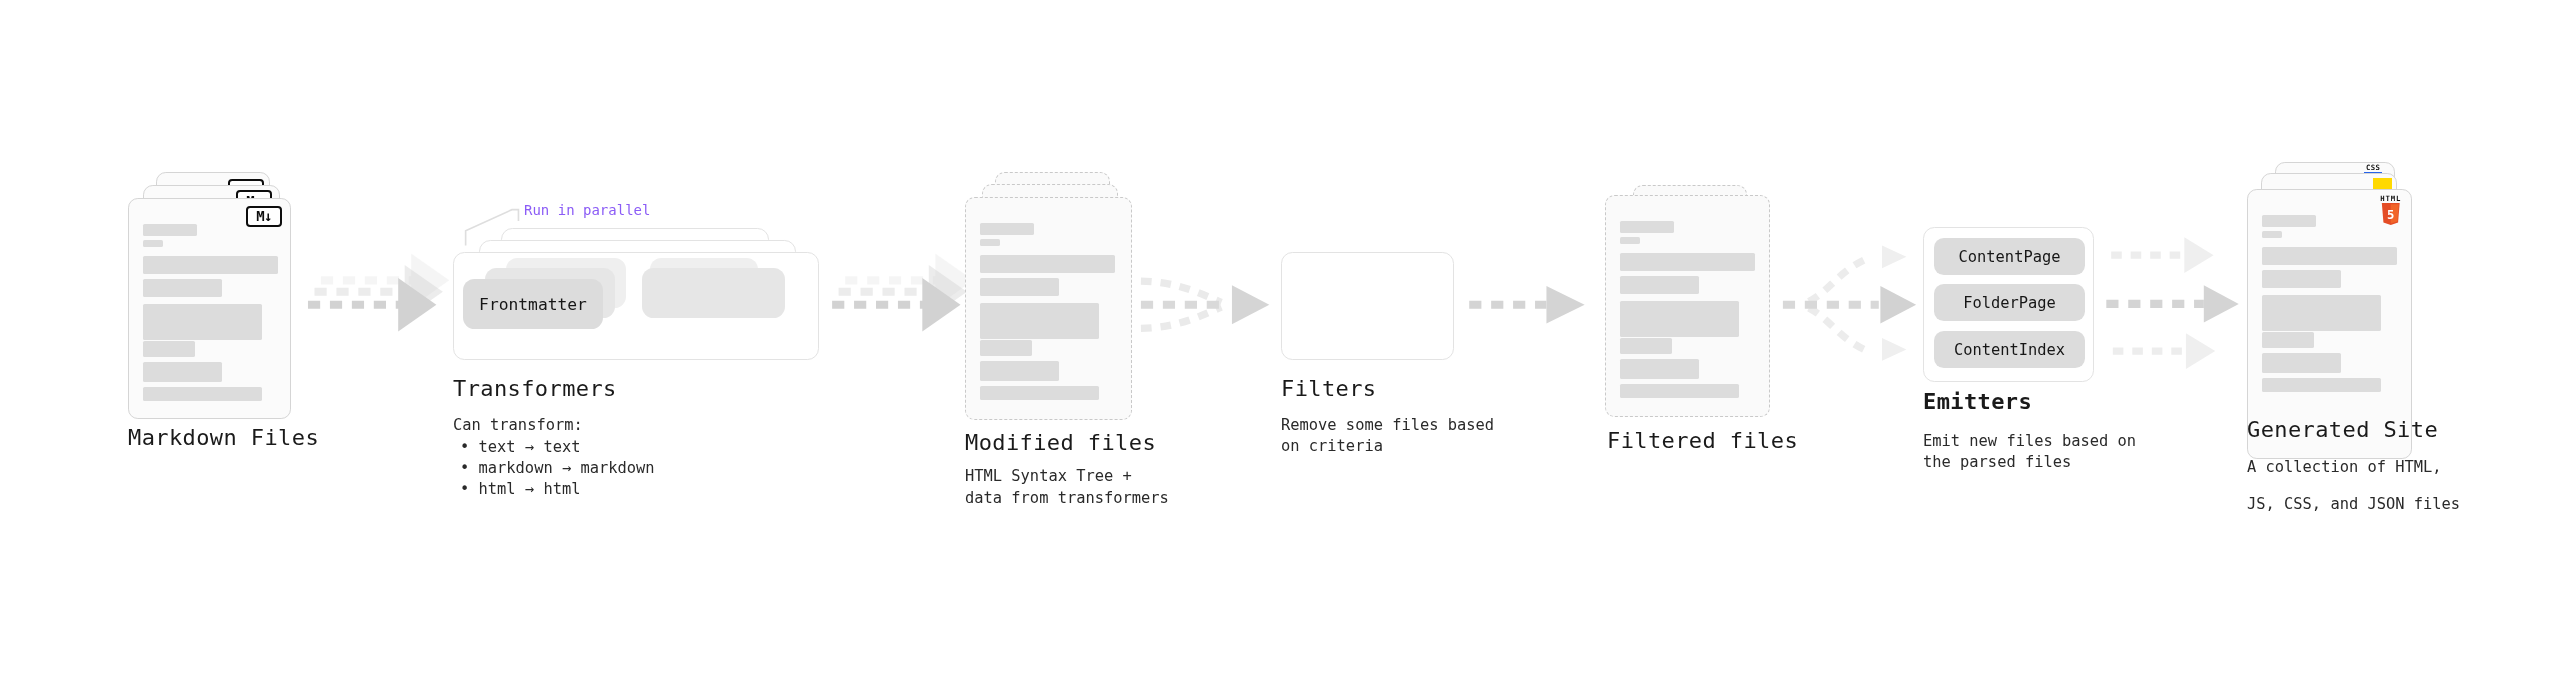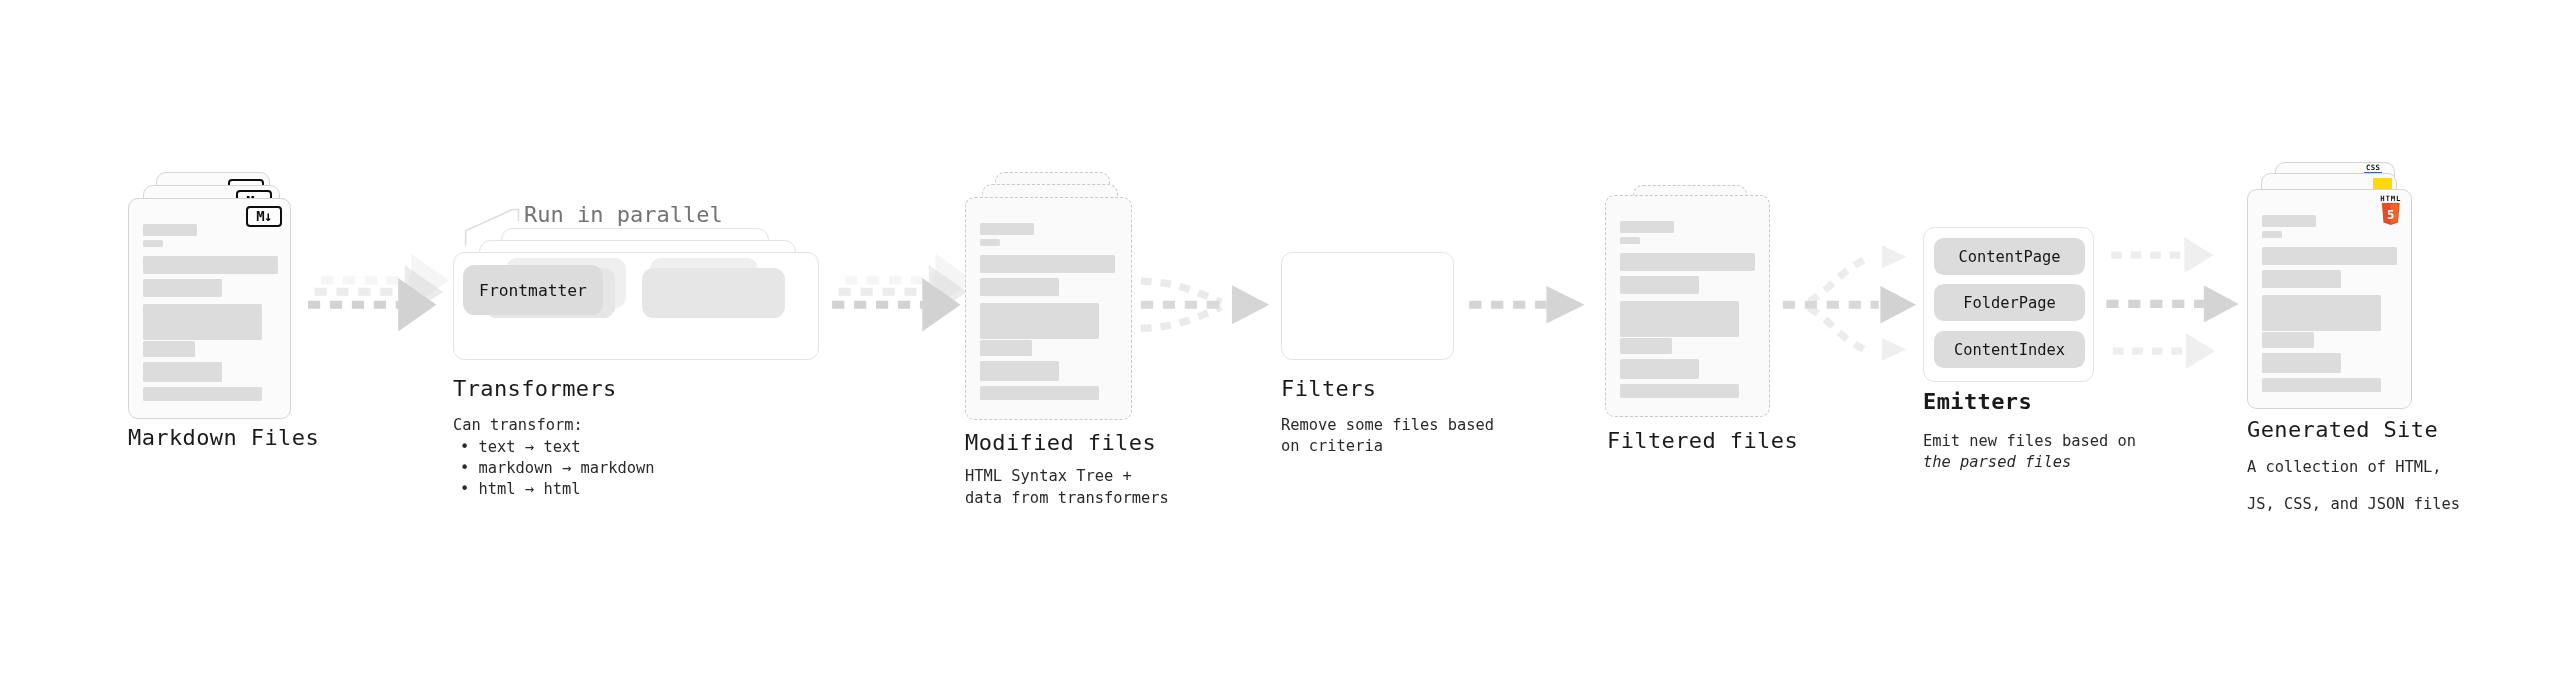--- a/index.html
+++ b/index.html
@@ -1,21 +1,21 @@
 <!DOCTYPE html>
 <html style="font-size:13px"><head>
 <meta charset="utf-8">
 <style>
   html,body{margin:0;padding:0;background:#fff;}
   #canvas{position:relative;width:2576px;height:681px;background:#fff;overflow:hidden;
           font-family:"DejaVu Sans Mono","Liberation Mono",monospace;}
   svg.overlay{position:absolute;left:0;top:0;pointer-events:none;}
   .h{position:absolute;font-size:22px;line-height:28px;font-weight:500;color:#1a1a1a;letter-spacing:0.4px;white-space:pre;}
   .sub{position:absolute;font-size:15.4px;line-height:21px;font-weight:400;color:#2a2a2a;white-space:pre;}
-  .ann{position:absolute;font-size:22px;font-weight:400;color:#737373;white-space:pre;}
+  .ann{position:absolute;font-size:14px;font-weight:400;color:#8b5cf6;white-space:pre;}
   .card{position:absolute;background:#fbfbfb;border:1.6px solid #d5d5d5;border-radius:9.8px;box-sizing:border-box;}
   .card.dashed{background:#fafafa;border:1.6px dashed #c9c9c9;}
   .cbox{position:absolute;background:#fff;border:1.6px solid #e3e3e3;border-radius:11.4px;box-sizing:border-box;}
   .btn{position:absolute;background:#dcdcdc;border-radius:11.4px;display:flex;align-items:center;justify-content:center;
        font-size:16.3px;font-weight:500;color:#161616;box-sizing:border-box;white-space:pre;}
   .btn.small{border-radius:9.8px;}
   .ghost{position:absolute;background:#e6e6e6;border-radius:11.4px;}
   .ghost.g2{background:#efefef;}
   .bar{position:absolute;background:#dcdcdc;border-radius:1.6px;}
   .mdbadge{position:absolute;width:36px;height:21px;background:#fff;border:2.4px solid #0d0d0d;border-radius:4.1px;
@@ -119,21 +119,21 @@
   <div class="h" style="left:128px;top:424px;">Markdown Files</div>
 
   <div class="ann" style="left:524px;top:202px;">Run in parallel</div>
   <div class="cbox" style="left:501px;top:228px;width:268px;height:107px;"></div>
   <div class="cbox" style="left:479px;top:240px;width:317px;height:107px;"></div>
   <div class="cbox" style="left:453px;top:252px;width:366px;height:108px;"></div>
   <div class="ghost g2" style="left:506px;top:258px;width:120px;height:50px;"></div>
   <div class="ghost" style="left:485px;top:268px;width:130px;height:50px;"></div>
   <div class="ghost g2" style="left:650px;top:258px;width:108px;height:50px;"></div>
   <div class="ghost" style="left:642px;top:268px;width:143px;height:50px;"></div>
-  <div class="btn" style="left:463px;top:265px;width:140px;height:50px;">Frontmatter</div>
+  <div class="btn" style="left:463px;top:279px;width:140px;height:50px;">Frontmatter</div>
   <div class="h" style="left:453px;top:375px;">Transformers</div>
   <div class="sub" style="left:453px;top:415px;">Can transform:</div>
   <div class="sub" style="left:460px;top:437px;">• text → text</div>
   <div class="sub" style="left:460px;top:458px;">• markdown → markdown</div>
   <div class="sub" style="left:460px;top:479px;text-align:center;">• html → html</div>
 
   <div class="card dashed" style="left:995px;top:172px;width:115px;height:89px;"></div>
   <div class="card dashed" style="left:982px;top:184px;width:136px;height:89px;"></div>
   <div class="card dashed" style="left:965px;top:197px;width:167px;height:223px;">
       <div class="bar" style="left: 14px; top: 25px; width: 54px; height: 12.2px;"></div>
@@ -166,30 +166,30 @@
       <div class="bar" style="left: 14px; top: 188px; width: 119px; height: 14px;"></div>
     </div>
   <div class="h" style="left:1607px;top:427px;">Filtered files</div>
 
   <div class="cbox" style="left:1923px;top:227px;width:171px;height:155px;"></div>
   <div class="btn small" style="left:1934px;top:238px;width:151px;height:37px;font-size:15.4px;">ContentPage</div>
   <div class="btn small" style="left:1934px;top:284px;width:151px;height:37px;font-size:15.4px;">FolderPage</div>
   <div class="btn small" style="left:1934px;top:331px;width:151px;height:37px;font-size:15.4px;">ContentIndex</div>
   <div class="h" style="left:1923px;top:388px;font-weight:bold;">Emitters</div>
   <div class="sub" style="left:1923px;top:431px;">Emit new files based on</div>
-  <div class="sub" style="left:1923px;top:452px;font-style:italic;">the parsed files</div>
+  <div class="sub" style="left:1923px;top:452px;">the parsed files</div>
 
   <div class="card" style="left:2275px;top:162px;width:120px;height:89px;"></div>
   <div class="cssbadge" style="left:2361px;top:164px;">
     <span class="t">CSS</span>
     <div class="bar-b" style="background: rgb(39, 100, 233);"></div>
   </div>
   <div class="card" style="left:2261px;top:173px;width:136px;height:89px;"></div>
   <div class="jsbadge" style="left: 2373px; top: 178px; background: rgb(255, 217, 0);"></div>
-  <div class="card" style="left:2247px;top:189px;width:165px;height:220px;">
+  <div class="card" style="left:2247px;top:189px;width:165px;height:270px;">
     <div class="htmlbadge" style="right:9.8px;top:4.9px;">
       <span class="t">HTML</span>
       <svg width="19.5" height="22" viewBox="0 0 24 27">
         <path d="M1 0 H23 L21 24 L12 27 L3 24 Z" fill="#e44d26"></path>
         <path d="M12 1.5 H21.8 L20.1 22.6 L12 25.2 Z" fill="#f16529"></path>
         <text x="12" y="19.5" text-anchor="middle" font-size="15" font-weight="700" fill="#ffffff">5</text>
       </svg>
     </div>
   <div class="bar" style="left: 14px; top: 25px; width: 54px; height: 12.2px;"></div>
       <div class="bar" style="left: 14px; top: 41px; width: 19.5px; height: 6.5px;"></div>

